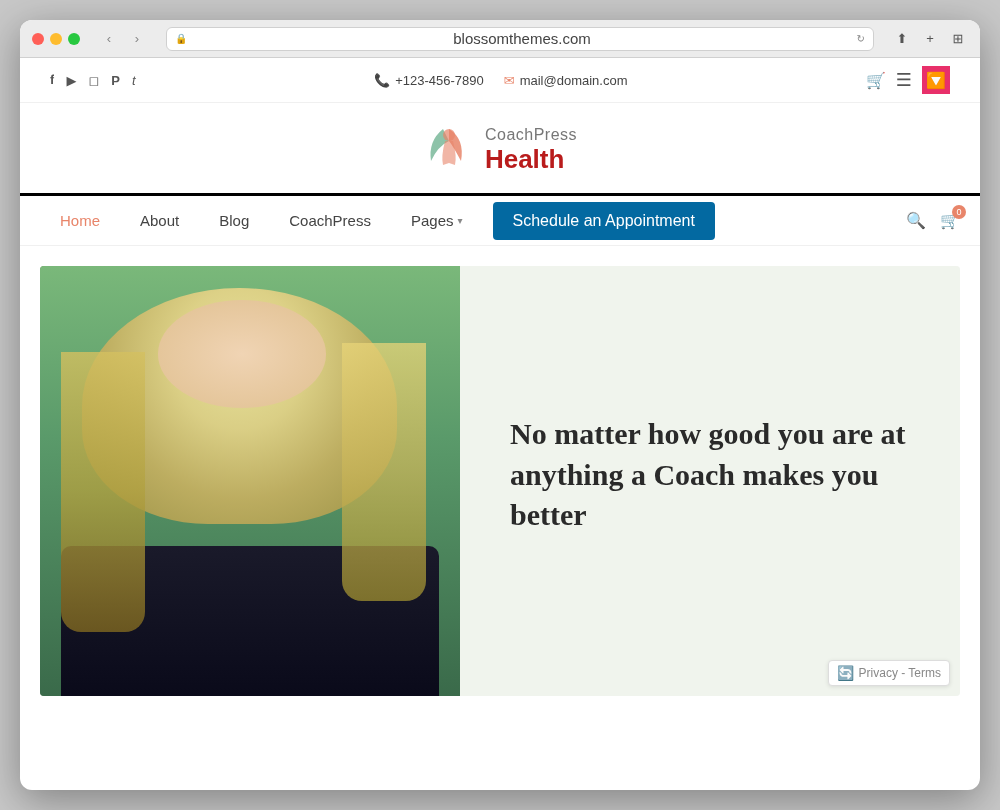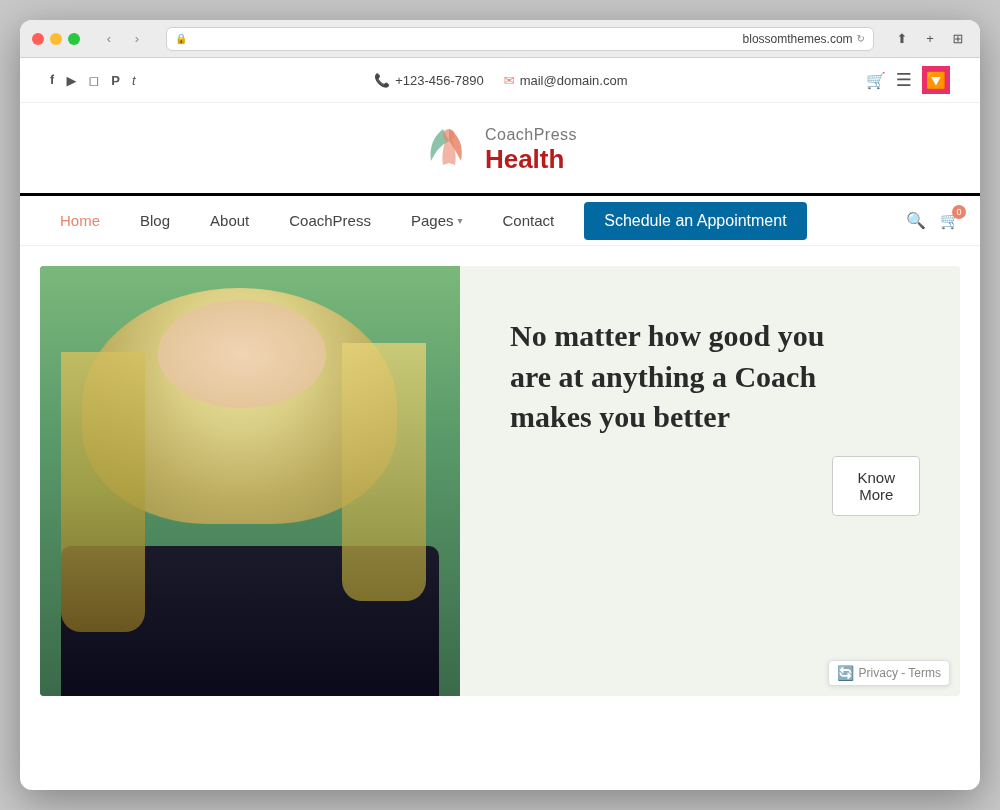--- a/index.html
+++ b/index.html
@@ -46,21 +46,21 @@
       align-items: center;
       background: #fff;
       border-radius: 6px;
       border: 1px solid #d0d0d0;
       height: 24px;
       padding: 0 8px;
       margin: 0 10px;
       gap: 4px;
     }
     .lock-icon { font-size: 10px; color: #888; }
-    .address-text { font-size: 12px; color: #444; flex: 1; text-align: right; }
+    .address-text { font-size: 15px; color: #444; flex: 1; text-align: center; }
     .refresh-icon { font-size: 10px; color: #888; }
 
     .browser-actions { display: flex; gap: 8px; align-items: center; }
     .action-btn { width: 20px; height: 20px; display: flex; align-items: center; justify-content: center; color: #555; font-size: 13px; }
 
     
     .top-bar {
       background: #fff;
       border-bottom: 1px solid #f0f0f0;
       padding: 8px 30px;
@@ -156,21 +156,21 @@
       position: relative;
       overflow: hidden;
       flex-shrink: 0;
     }
 
     .hero-content {
       flex: 1;
       background: #f0f4ed;
       padding: 50px 40px 40px 50px;
       display: flex;
-      flex-direction: row;
+      flex-direction: column;
       justify-content: center;
     }
     .hero-title {
       font-size: 30px;
       font-weight: 700;
       color: #2a2a2a;
       line-height: 1.35;
       margin-bottom: 22px;
       font-family: Georgia, serif;
     }
@@ -287,25 +287,24 @@
       </svg>
     </div>
     <div class="logo-text">
       <div class="logo-coachpress">CoachPress</div>
       <div class="logo-health">Health</div>
     </div>
   </div>
 
   <div class="main-nav">
     <a class="nav-item active">Home</a>
+    <a class="nav-item">About</a>
     <a class="nav-item">Blog</a>
-    <a class="nav-item">About</a>
     <a class="nav-item">CoachPress</a>
     <a class="nav-item">Pages <span class="chevron">▾</span></a>
-    <a class="nav-item">Contact</a>
     <div class="nav-schedule">Schedule an Appointment</div>
     <div class="nav-right">
       <div class="nav-search">🔍</div>
       <div class="nav-cart">
         🛒
         <div class="cart-badge">0</div>
       </div>
     </div>
   </div>
 
@@ -319,21 +318,20 @@
       <div style="position:absolute;top:8%;left:28%;width:40%;height:25%;background:radial-gradient(ellipse,#f0d4b4 0%,#e0c090 100%);border-radius:50%;"></div>
 
       <div style="position:absolute;bottom:0;left:5%;right:5%;height:35%;background:linear-gradient(180deg,#1a1a2a 0%,#0a0a1a 100%);border-radius:10px 10px 0 0;"></div>
 
       <div style="position:absolute;top:20%;left:5%;width:20%;height:65%;background:linear-gradient(180deg,#d4c060 0%,#b0a040 50%,#806820 100%);border-radius:0 0 20px 20px;opacity:0.8;"></div>
       <div style="position:absolute;top:18%;right:8%;width:20%;height:60%;background:linear-gradient(180deg,#e8d478 0%,#c8b458 50%,#a09030 100%);border-radius:0 0 20px 20px;opacity:0.75;"></div>
     </div>
     <div class="hero-content">
       <h1 class="hero-title">No matter how good you are at anything a Coach makes you better</h1>
       <div class="hero-buttons">
-        <button class="btn-secondary">Know More</button>
       </div>
     </div>
 
     <div class="recaptcha-badge">
       <span class="recaptcha-icon">🔄</span>
       <div style="line-height:1.2;">
         <div style="font-size:12px;color:#888;">Privacy - Terms</div>
       </div>
     </div>
   </div>

